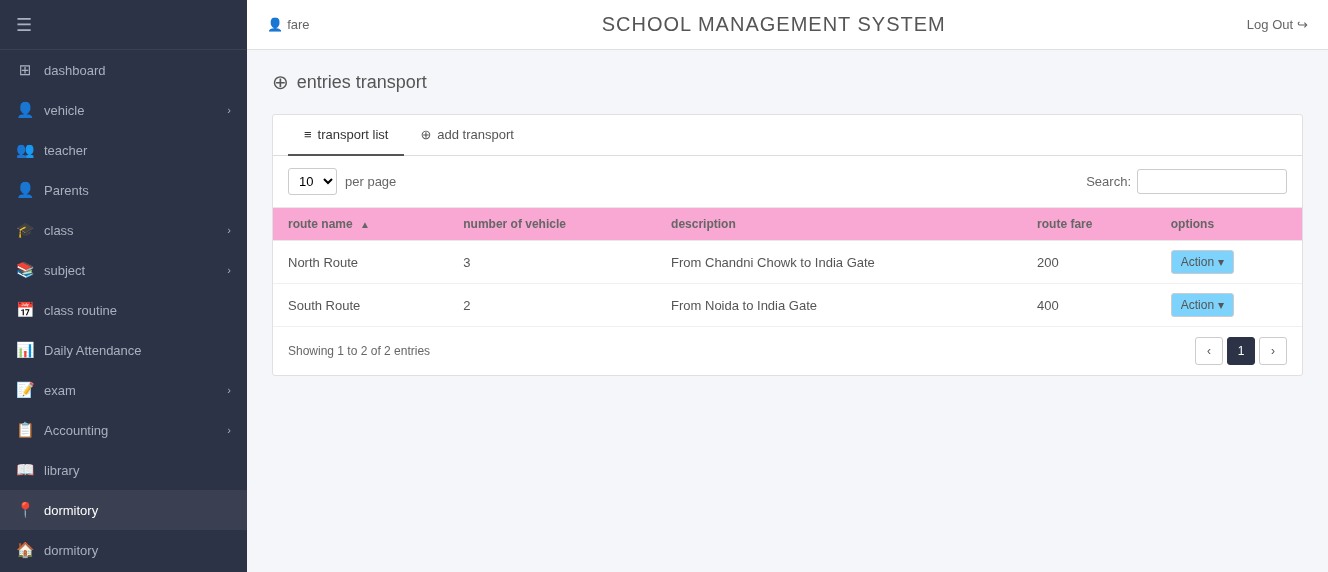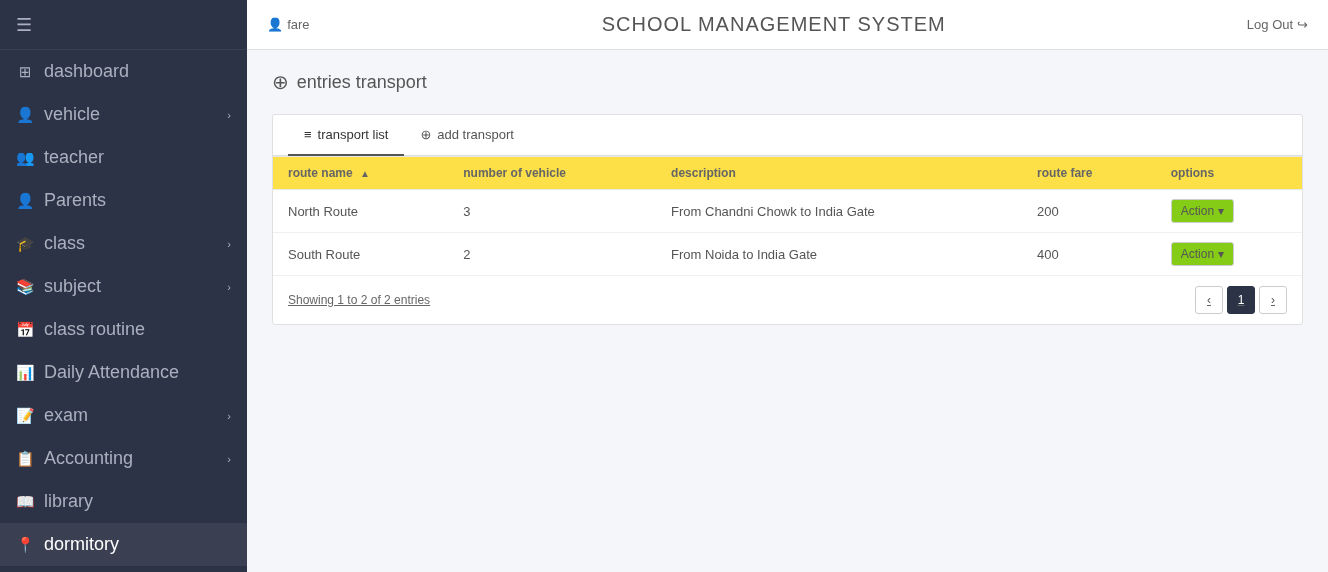--- a/index.html
+++ b/index.html
@@ -38,21 +38,21 @@
       transition: background 0.2s;
       position: relative;
     }
     .sidebar-item.active { background: #3a3f52; color: #fff; }
     .sidebar-item .item-icon {
       margin-right: 10px;
       font-size: 15px;
       width: 18px;
       text-align: center;
     }
-    .sidebar-item .item-label { flex: 1; font-size: 18px; }
+    .sidebar-item .item-label { flex: 1; font-size: 13px; }
     .sidebar-item .chevron { font-size: 11px; }
 
     
     .main {
       flex: 1;
       display: flex;
       flex-direction: column;
       background: #f4f6f9;
       overflow-y: auto;
     }
@@ -145,61 +145,60 @@
       padding: 4px 8px;
       border: 1px solid #ccc;
       border-radius: 3px;
       font-size: 13px;
       width: 150px;
     }
 
     
     .data-table { width: 100%; border-collapse: collapse; }
     .data-table th {
-      background: #fde047;
+      background: #f9a8d4;
       padding: 9px 15px;
       text-align: left;
       font-size: 12px;
       color: #666;
       font-weight: 600;
       border-top: 1px solid #e8e8e8;
       border-bottom: 1px solid #e8e8e8;
     }
     .data-table td {
       padding: 9px 15px;
       font-size: 13px;
       color: #555;
       border-bottom: 1px solid #f0f0f0;
     }
 
     .sort-icon { font-size: 10px; margin-left: 4px; }
 
     
     .action-btn {
       padding: 4px 9px;
-      background: #84cc16;
+      background: #7dd3fc;
       border: 1px solid #ccc;
       border-radius: 3px;
       font-size: 12px;
       cursor: pointer;
       color: #555;
       display: inline-flex;
       align-items: center;
       gap: 4px;
     }
 
     
     .table-footer {
       display: flex;
       align-items: center;
       justify-content: space-between;
       padding: 10px 15px;
       font-size: 12px;
       color: #666;
-      text-decoration: underline;
     }
     .pagination { display: flex; align-items: center; gap: 4px; }
     .page-btn {
       width: 28px;
       height: 28px;
       border: 1px solid #ccc;
       background: #fff;
       border-radius: 3px;
       cursor: pointer;
       display: flex;
@@ -304,20 +303,32 @@
         <div class="tab active">
           <span>≡</span>
           <span>transport list</span>
         </div>
         <div class="tab">
           <span>⊕</span>
           <span>add transport</span>
         </div>
       </div>
 
+      <div class="table-controls">
+        <select class="per-page-select">
+          <option>10</option>
+          <option>25</option>
+          <option>50</option>
+        </select>
+        <span class="per-page-label">per page</span>
+        <div class="search-container">
+          <span class="search-label">Search:</span>
+          <input type="text" class="search-input" style="">
+        </div>
+      </div>
 
       <table class="data-table">
         <thead>
           <tr>
             <th>
               <span>route name</span>
               <span class="sort-icon">▲</span>
             </th>
             <th>
               <span>number of vehicle</span>

